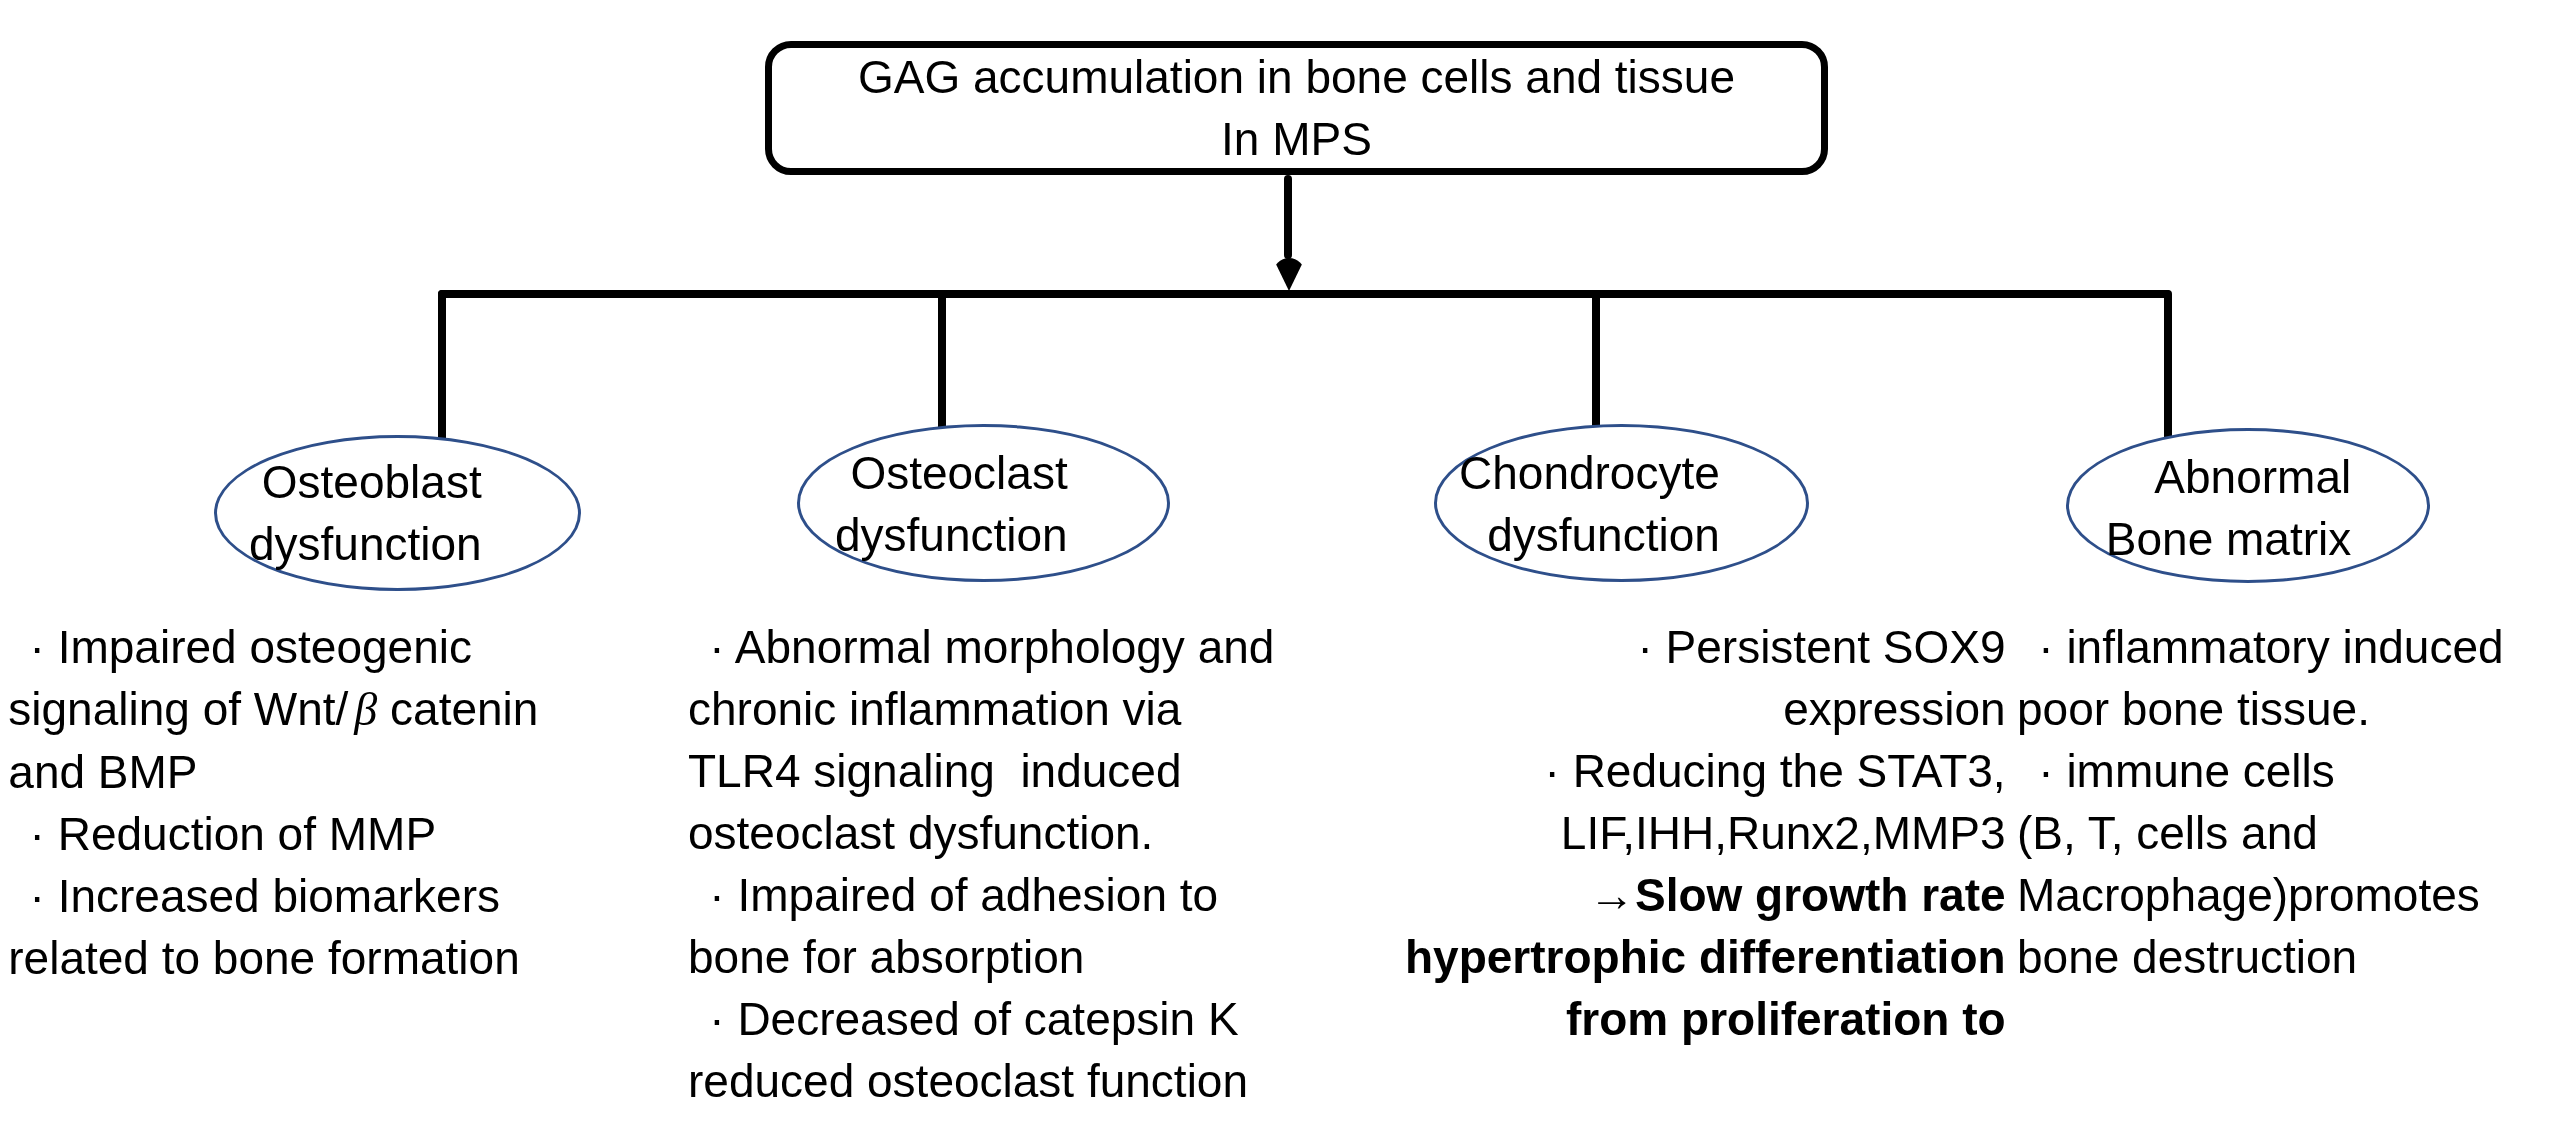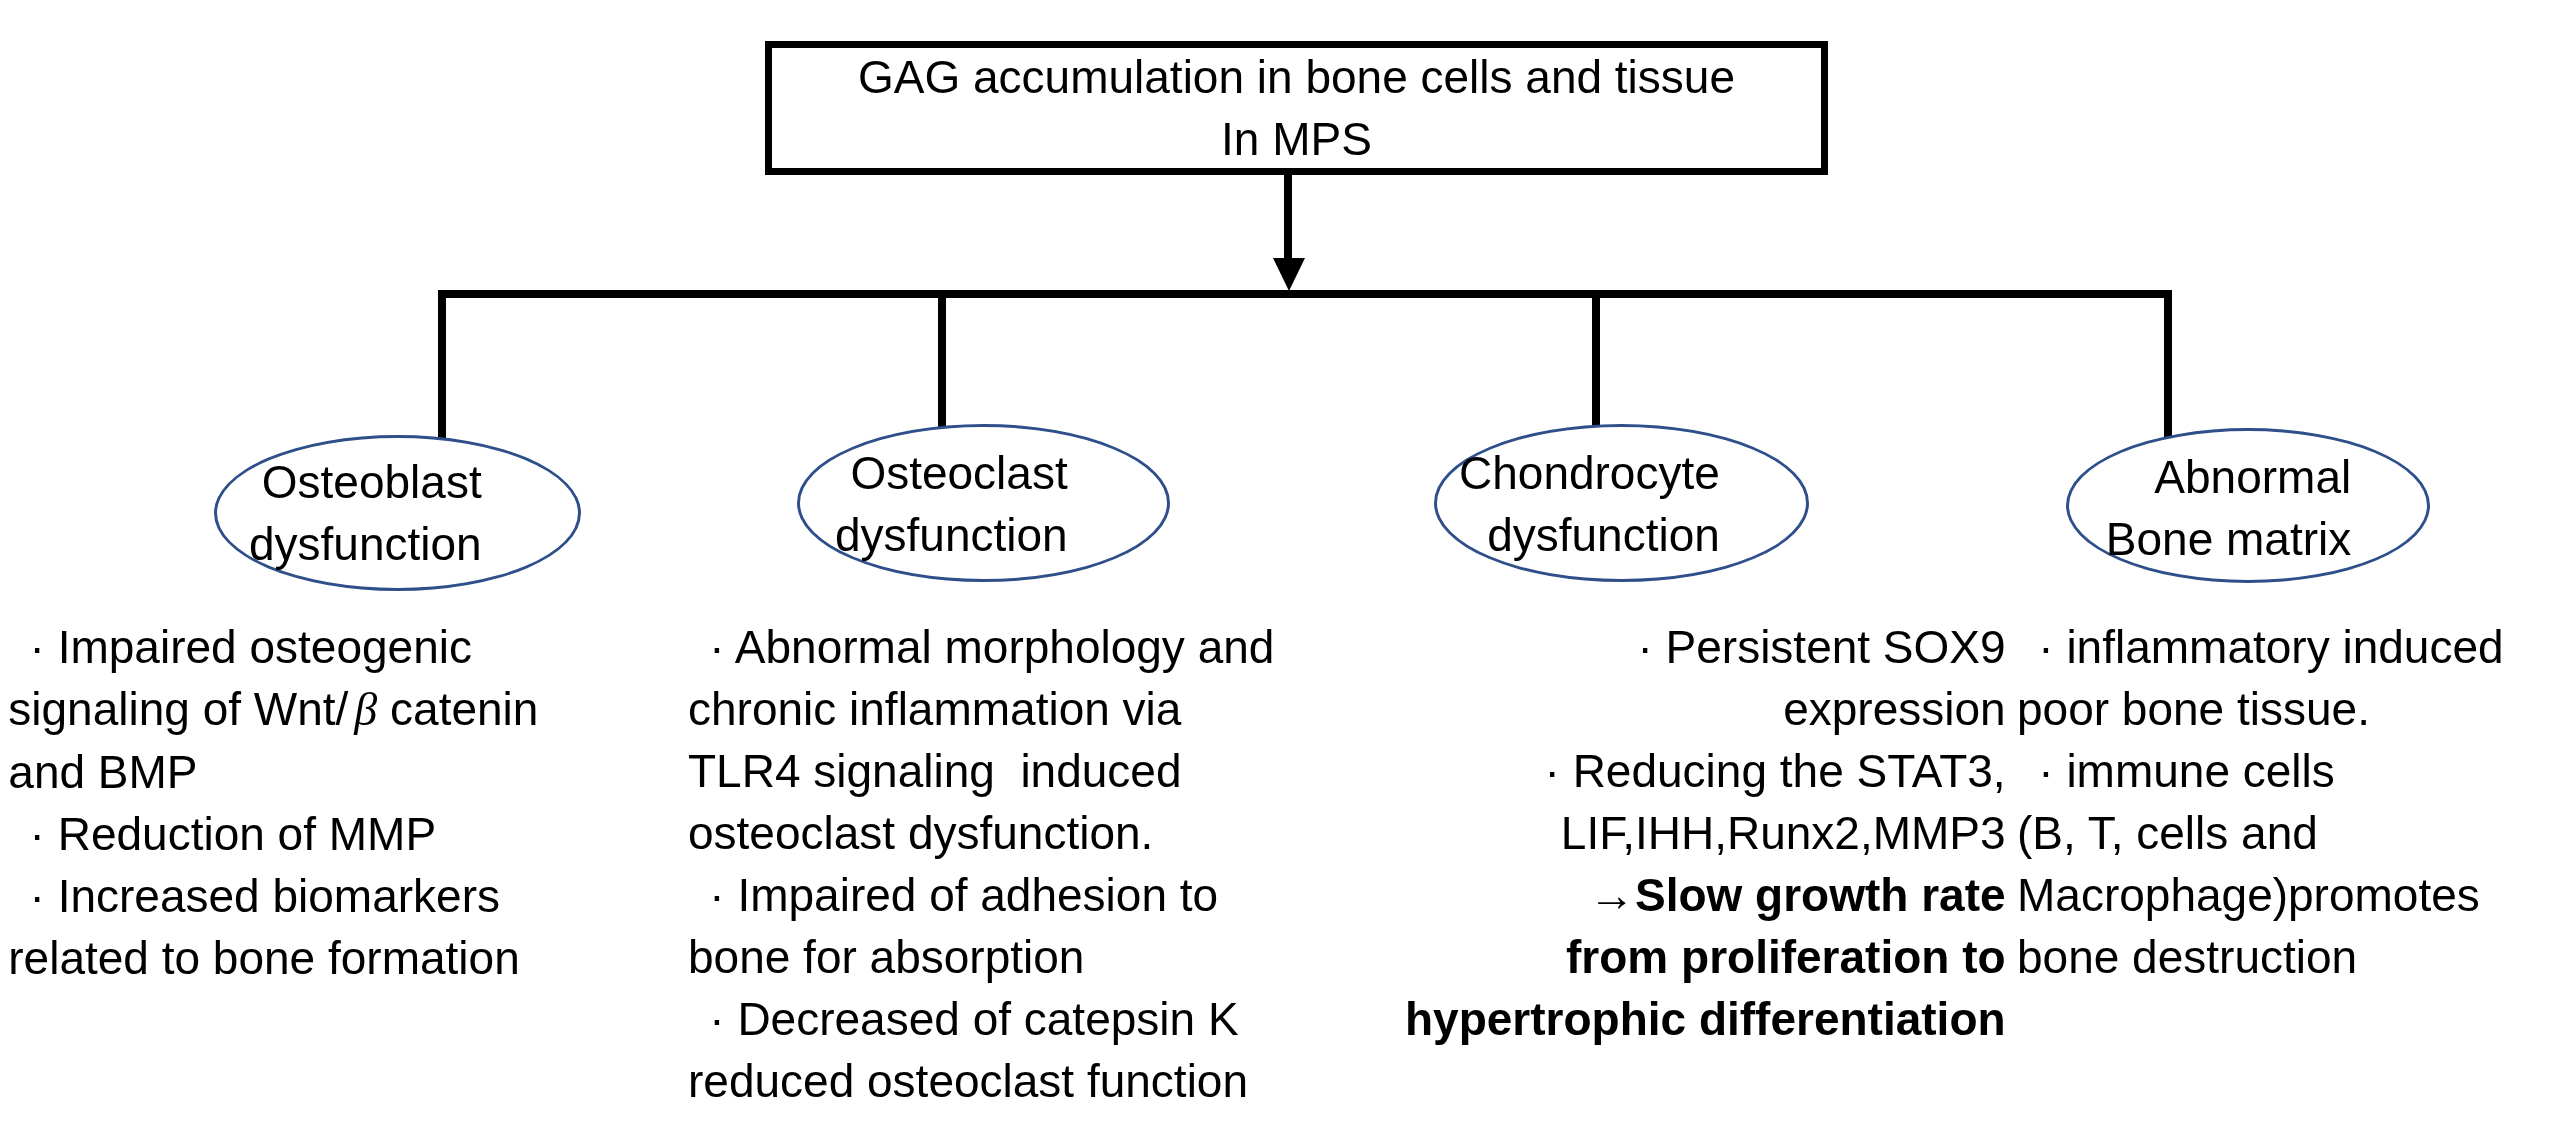--- a/index.html
+++ b/index.html
@@ -8,21 +8,21 @@
     background: #ffffff;
   }
   body {
     width: 2576px;
     height: 1122px;
     position: relative;
     overflow: hidden;
     font-family: "Liberation Sans", "DejaVu Sans", sans-serif;
     color: #000000;
   }
-  .abs { position: absolute; }
+  .abs { position: absolute; border-radius: 26px; }
 
   
   .root-box {
     left: 765px;
     top: 41px;
     width: 1049px;
     height: 120px;
     border: 7.1px solid #000000;
     background: #ffffff;
     display: flex;
@@ -146,22 +146,22 @@
   <div class="tline bullet">· Decreased of catepsin K</div>
   <div class="tline">reduced osteoclast function</div>
 </div>
 
 <div class="abs col col-3">
   <div class="tline bullet">· Persistent SOX9</div>
   <div class="tline">expression</div>
   <div class="tline bullet">· Reducing the STAT3,</div>
   <div class="tline">LIF,IHH,Runx2,MMP3</div>
   <div class="tline bold"><span class="arrow-char">→</span><span>Slow growth rate</span></div>
+  <div class="tline bold">hypertrophic differentiation</div>
   <div class="tline bold">from proliferation to</div>
-  <div class="tline bold">hypertrophic differentiation</div>
 </div>
 
 <div class="abs col col-4">
   <div class="tline bullet">· inflammatory induced</div>
   <div class="tline">poor bone tissue.</div>
   <div class="tline bullet">· immune cells</div>
   <div class="tline">(B, T, cells and</div>
   <div class="tline">Macrophage)promotes</div>
   <div class="tline">bone destruction</div>
 </div>

